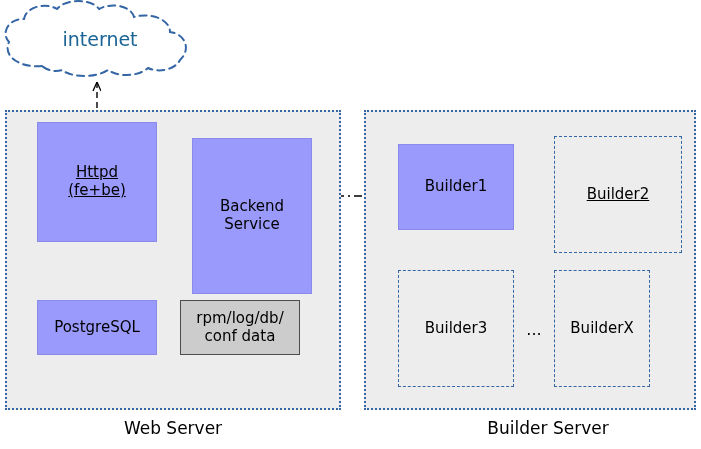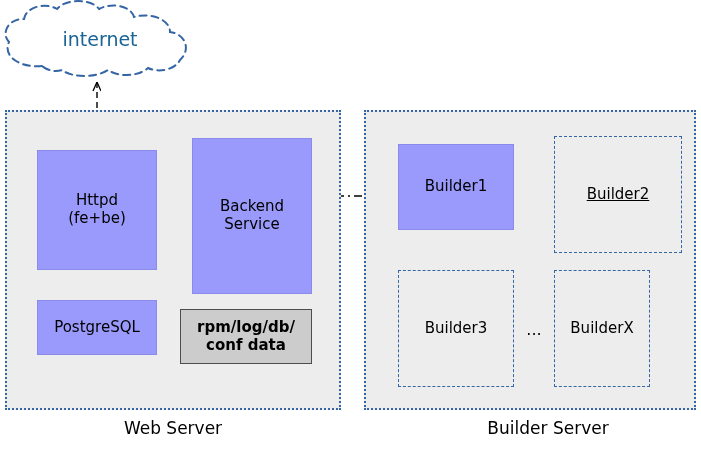--- a/index.html
+++ b/index.html
@@ -116,29 +116,29 @@
   </svg>
 
   <div class="cloud-label">internet</div>
 
   <div class="container" style="left:5px; top:110px; width:336px; height:300px;"></div>
   <div class="container" style="left:364px; top:110px; width:332px; height:300px;"></div>
 
   <div class="container-label" style="left:5px; top:418px; width:336px;">Web Server</div>
   <div class="container-label" style="left:382px; top:418px; width:332px;">Builder Server</div>
 
-  <div class="node node-solid" style="left:37px; top:150px; width:120px; height:120px;">Httpd
+  <div class="node node-solid" style="left:37px; top:122px; width:120px; height:120px;text-decoration:underline;">Httpd
 (fe+be)</div>
 
   <div class="node node-solid" style="left:192px; top:138px; width:120px; height:156px;">Backend
 Service</div>
 
   <div class="node node-solid" style="left:37px; top:300px; width:120px; height:55px;">PostgreSQL</div>
 
-  <div class="node node-gray" style="left:180px; top:309px; width:132px; height:55px;font-weight:bold;">rpm/log/db/
+  <div class="node node-gray" style="left:180px; top:300px; width:120px; height:55px;">rpm/log/db/
 conf data</div>
 
   <div class="node node-solid" style="left:398px; top:144px; width:116px; height:86px;">Builder1</div>
 
   <div class="node node-dashed" style="left:554px; top:136px; width:128px; height:117px;text-decoration:underline;">Builder2</div>
 
   <div class="node node-dashed" style="left:398px; top:270px; width:116px; height:117px;">Builder3</div>
 
   <div class="node node-dashed" style="left:554px; top:270px; width:96px; height:117px;">BuilderX</div>
 

